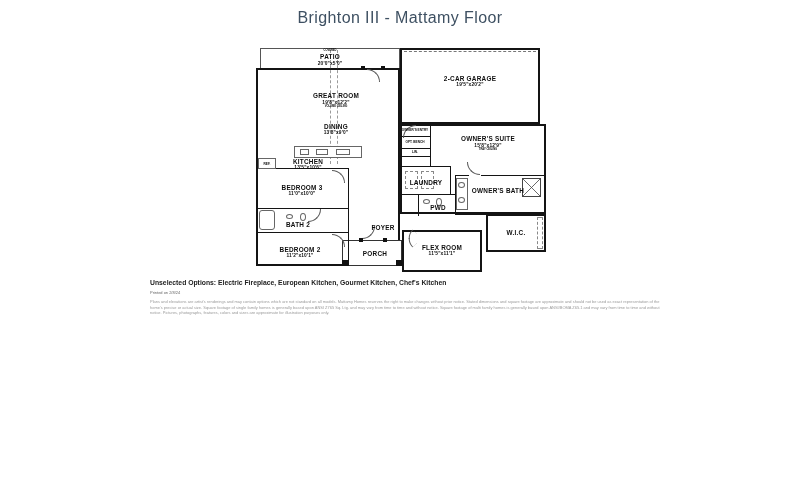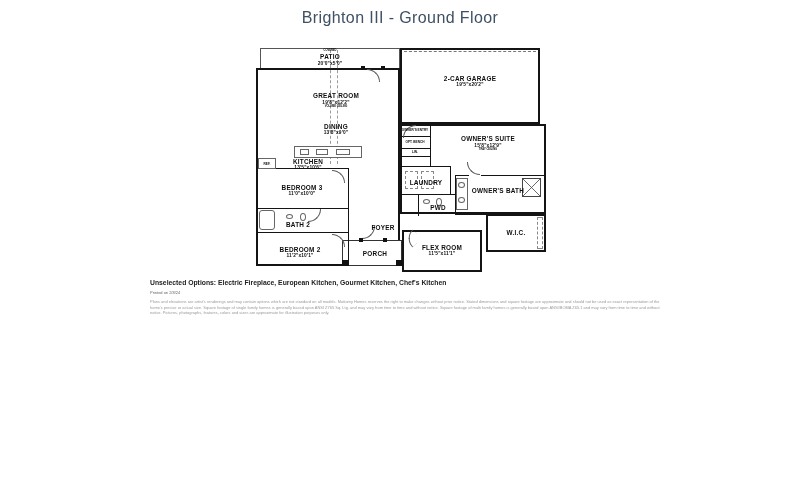--- a/index.html
+++ b/index.html
@@ -47,21 +47,21 @@
   .opts{font:bold 8px "Liberation Sans",sans-serif;color:#222;
         transform:scale(.85);transform-origin:left top;width:640px;}
   .printed{font:6px "Liberation Sans",sans-serif;color:#666;
         transform:scale(.66);transform-origin:left top;margin-top:3px;width:800px;}
   .disc{font:6px "Liberation Sans",sans-serif;color:#9a9a9a;line-height:1.3;
         transform:scale(.66);transform-origin:left top;margin-top:3px;width:772px;text-align:justify;}
 </style>
 </head>
 <body>
 
-<div class="abs page-title">Brighton III - Ground Floor</div>
+<div class="abs page-title">Brighton III - Mattamy Floor</div>
 
 <div class="abs plan">
 
   <div class="abs wall1" style="left:10px;top:4px;width:140px;height:20px;border-bottom:none;border-color:#555;"></div>
   <div class="abs wall2" style="left:6px;top:24px;width:144px;height:198px;"></div>
   <div class="abs wall2" style="left:150px;top:4px;width:140px;height:76px;"></div>
   <div class="abs wall2" style="left:150px;top:80px;width:146px;height:90px;"></div>
   <div class="abs wall2" style="left:236px;top:170px;width:60px;height:38px;"></div>
   <div class="abs wall2" style="left:152px;top:186px;width:80px;height:42px;"></div>
   <div class="abs wall1" style="left:92px;top:196px;width:60px;height:26px;border-color:#333;"></div>

